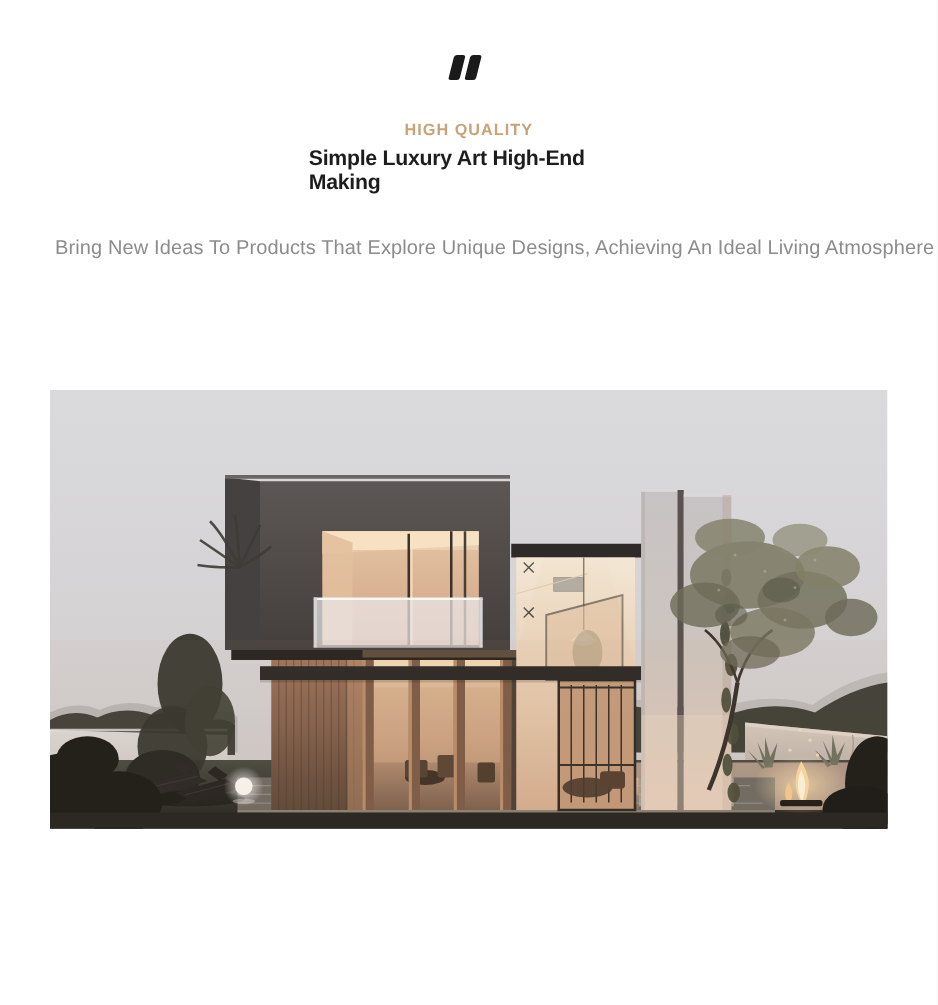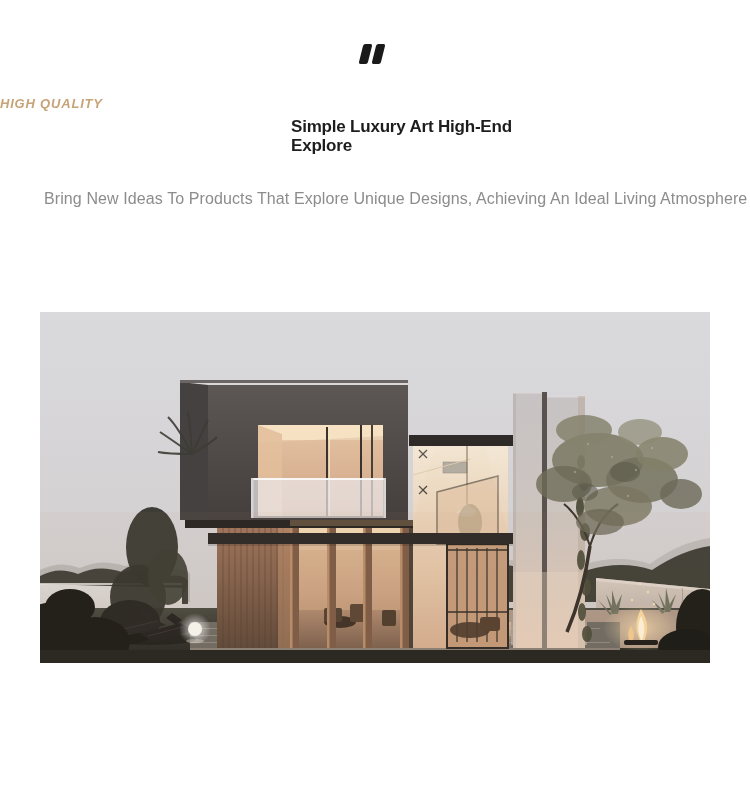--- a/index.html
+++ b/index.html
@@ -13,26 +13,26 @@
   html,body{background:#f4f4f4}
   .page{
     position:relative;width:750px;height:804px;margin:0 auto;
     background:var(--page-bg);
     font-family:"Liberation Sans", sans-serif;
     overflow:hidden;
   }
   .quote{position:absolute;left:361px;top:44px;display:flex;gap:4px}
   .qbar{width:9px;height:20px;background:var(--quote-dark);transform:skewX(-14deg);border-radius:2px}
   .eyebrow{
-    position:absolute;left:0;right:0;top:96px;text-align:left;
-    color:var(--accent-gold);font-size:13px;font-weight:700;letter-spacing:.8px;font-style:italic;
+    position:absolute;left:0;right:0;top:96px;text-align:center;
+    color:var(--accent-gold);font-size:13px;font-weight:700;letter-spacing:.8px;
   }
   .title{
     position:absolute;left:247px;top:117px;width:240px;
-    color:var(--heading);font-size:17px;line-height:19px;font-weight:700;letter-spacing:-.2px;margin-left:44px;
+    color:var(--heading);font-size:17px;line-height:19px;font-weight:700;letter-spacing:-.2px;
   }
   .title .line{display:block}
   .desc{
     position:absolute;left:44px;width:706px;
     color:var(--body-gray);font-size:16px;letter-spacing:.1px;
   }
   .desc1{top:190px}
   .desc2{top:227px}
   .hero{position:absolute;left:40px;top:312px;width:670px;height:351px}
   .hero svg{display:block;width:670px;height:351px}
@@ -44,21 +44,21 @@
 
   <div class="quote">
     <span class="qbar"></span>
     <span class="qbar"></span>
   </div>
 
   <div class="eyebrow">HIGH QUALITY</div>
 
   <h1 class="title">
       <span class="line">Simple Luxury Art High-End</span>
-      <span class="line">Explore</span>
+      <span class="line">Making</span>
     </h1>
 
   <p class="desc desc1">Bring New Ideas To Products That Explore Unique Designs, Achieving An Ideal Living Atmosphere</p>
 
   <div class="hero" title="Modern two-storey villa at dusk with warm lit interiors, glass balcony, olive tree, reflecting pool, lounge chairs, glowing sphere lamp and fire pit">
     <svg viewBox="0 0 670 351" xmlns="http://www.w3.org/2000/svg">
       <defs>
         <linearGradient id="gSky" x1="0" y1="0" x2="0" y2="1">
           <stop offset="0" stop-color="#dadadd"></stop>
             <stop offset=".6" stop-color="#d4d1d2"></stop>

